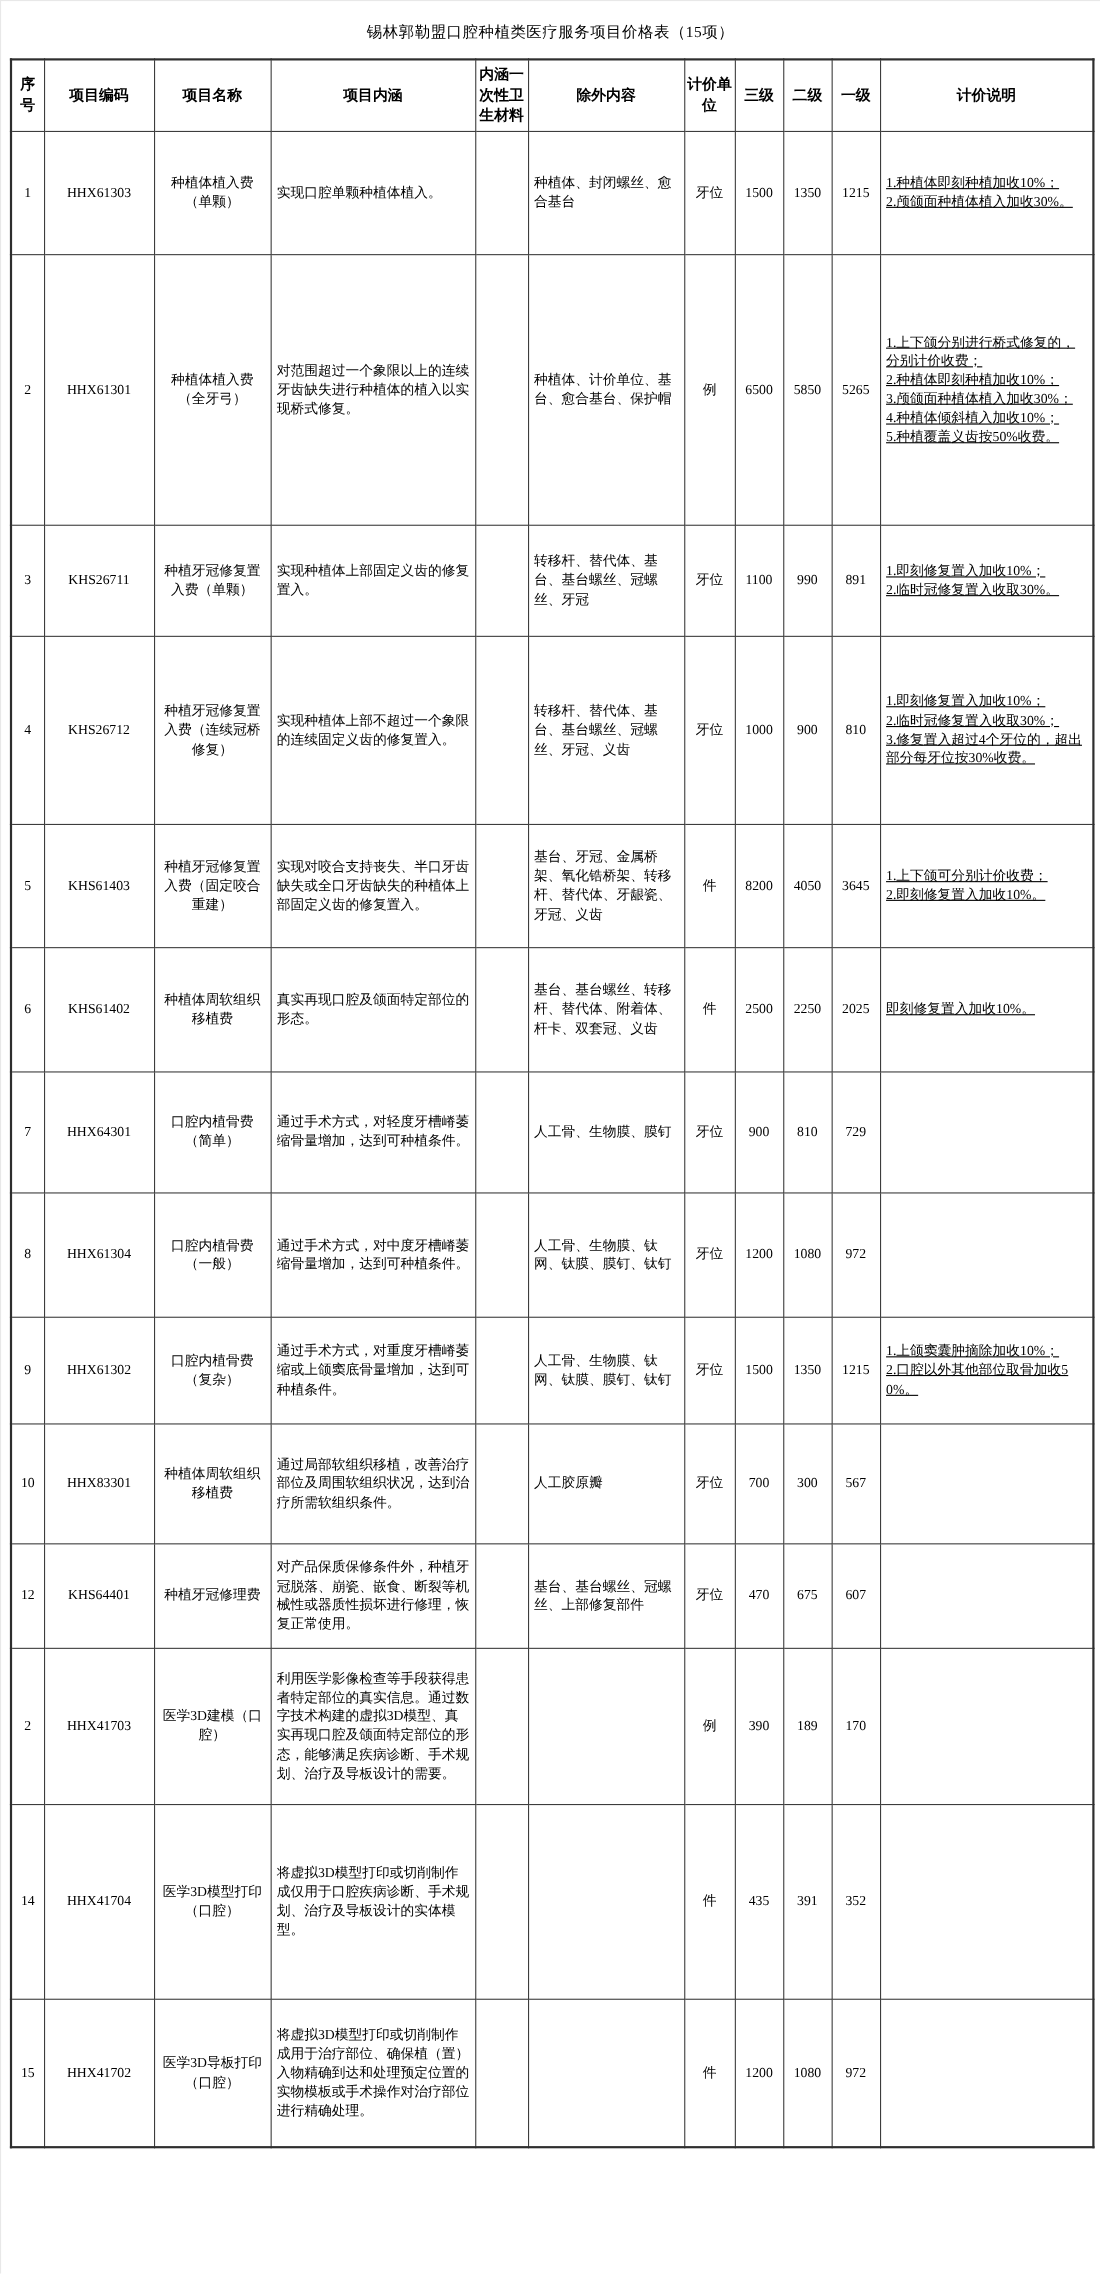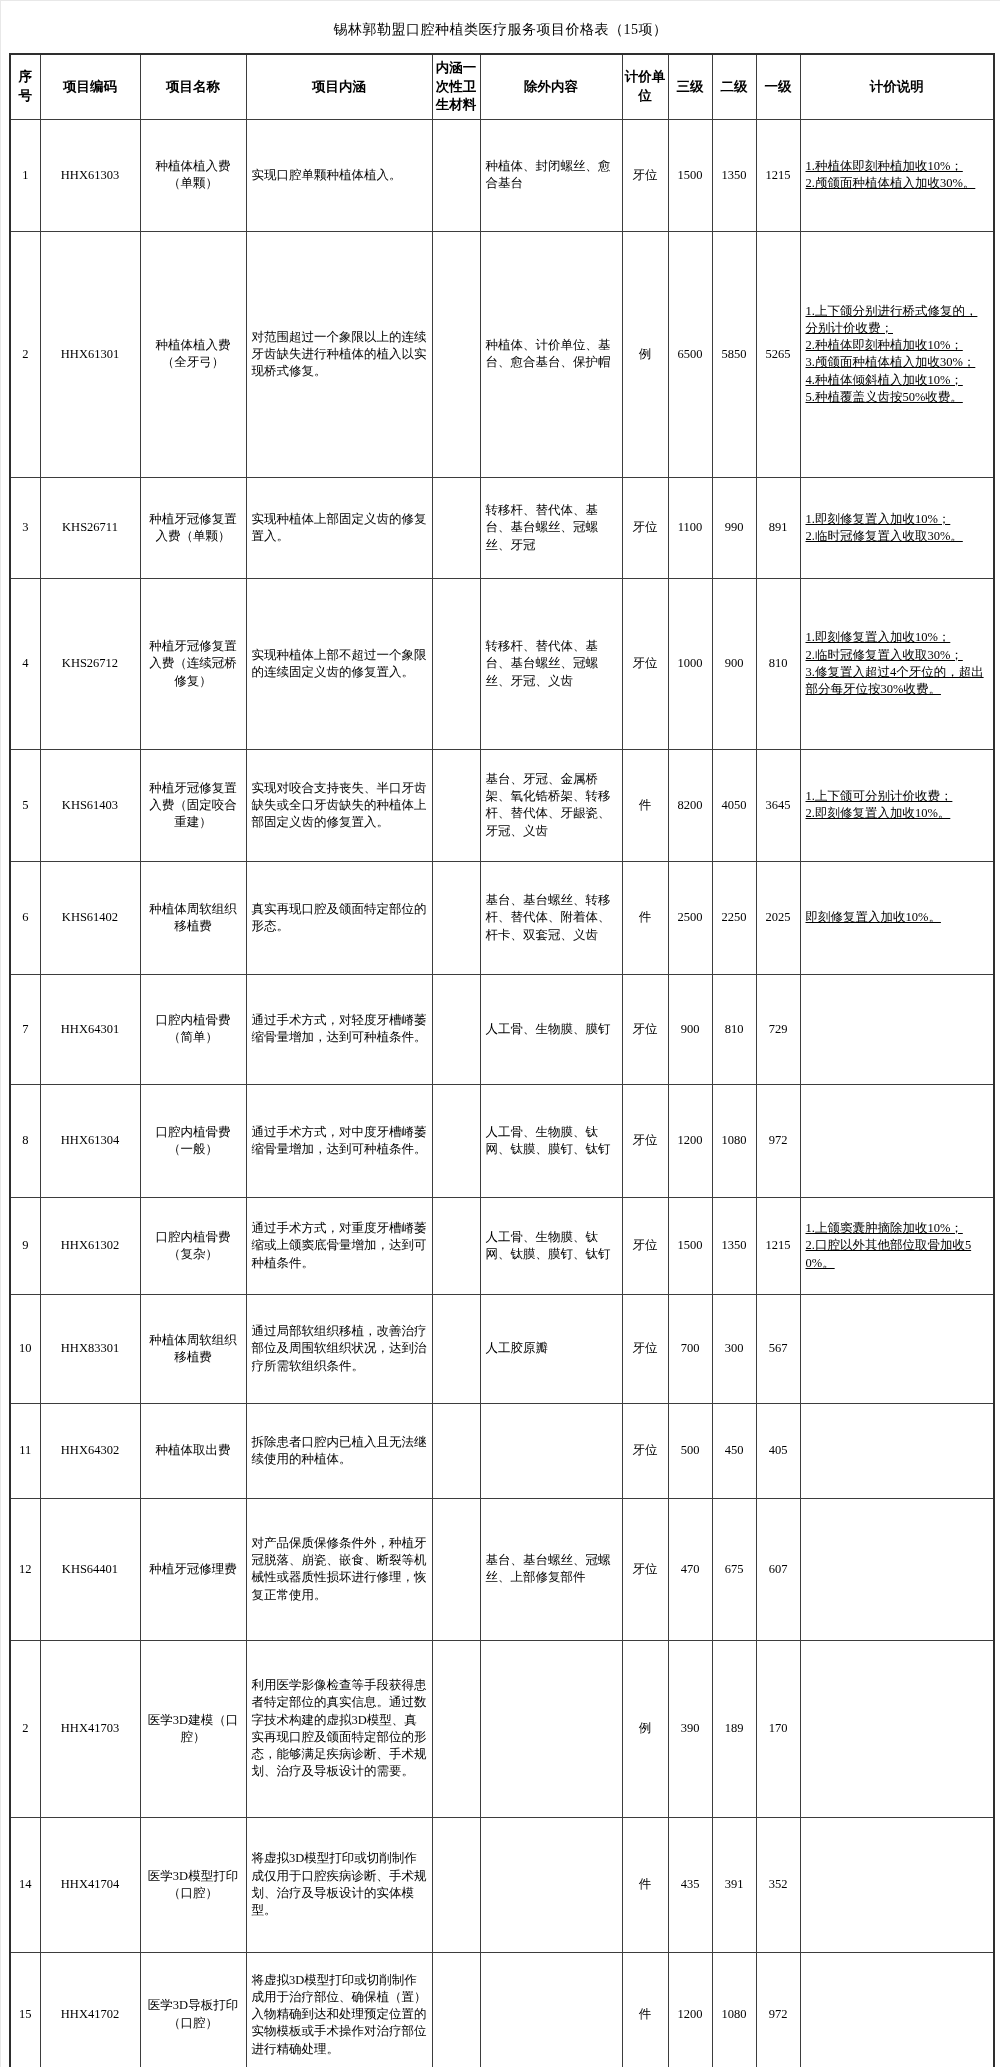--- a/index.html
+++ b/index.html
@@ -202,33 +202,20 @@
           <td class="l">通过局部软组织移植，改善治疗部位及周围软组织状况，达到治疗所需软组织条件。</td>
           <td class="c"></td>
           <td class="l">人工胶原瓣</td>
           <td class="c">牙位</td>
           <td class="c">700</td>
           <td class="c">300</td>
           <td class="c">567</td>
           <td class="l note"></td>
         </tr>
         <tr>
-          <td class="c">11</td>
-          <td class="c">HHX64302</td>
-          <td class="c">种植体取出费</td>
-          <td class="l">拆除患者口腔内已植入且无法继续使用的种植体。</td>
-          <td class="c"></td>
-          <td class="l"></td>
-          <td class="c">牙位</td>
-          <td class="c">500</td>
-          <td class="c">450</td>
-          <td class="c">405</td>
-          <td class="l note"></td>
-        </tr>
-        <tr>
           <td class="c">12</td>
           <td class="c">KHS64401</td>
           <td class="c">种植牙冠修理费</td>
           <td class="l">对产品保质保修条件外，种植牙冠脱落、崩瓷、嵌食、断裂等机械性或器质性损坏进行修理，恢复正常使用。</td>
           <td class="c"></td>
           <td class="l">基台、基台螺丝、冠螺丝、上部修复部件</td>
           <td class="c">牙位</td>
           <td class="c">470</td>
           <td class="c">675</td>
           <td class="c">607</td>

